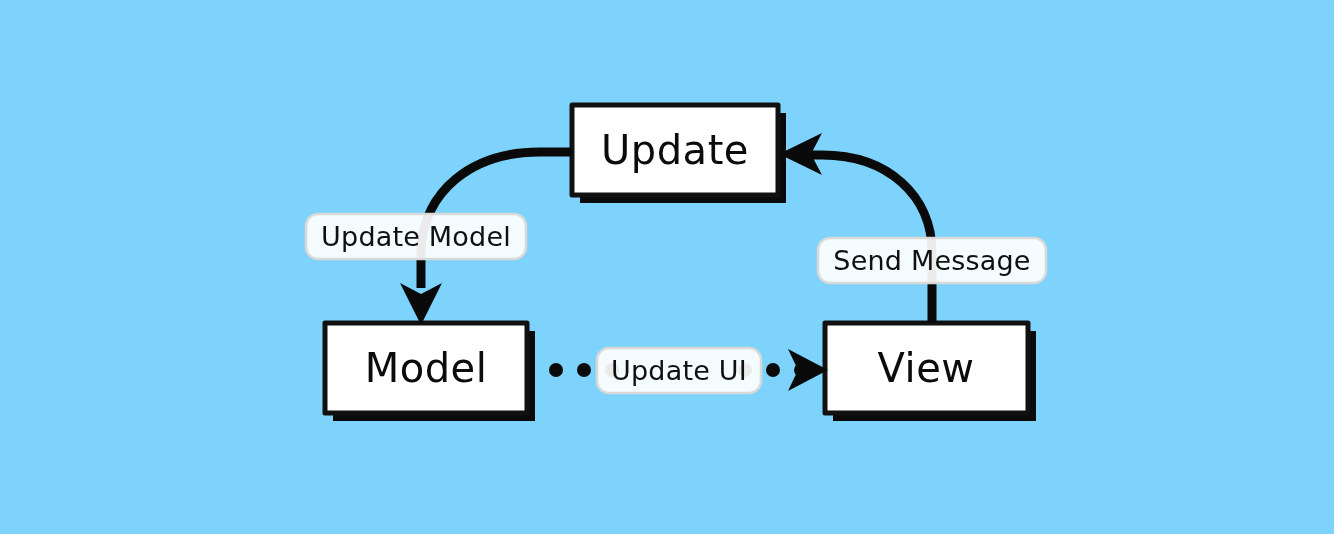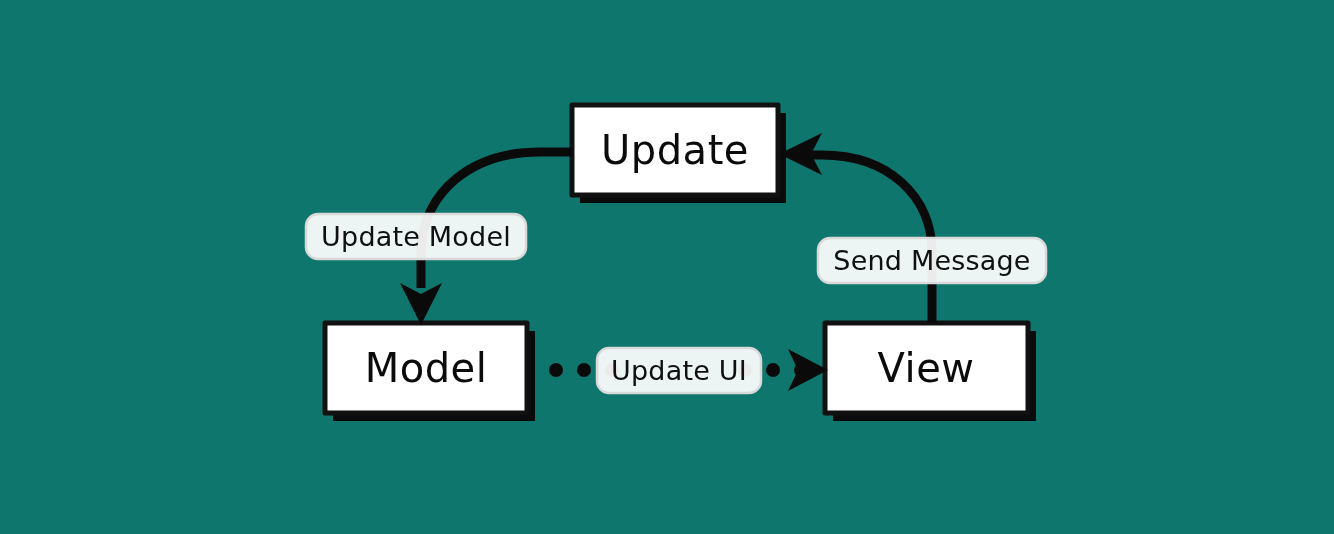--- a/index.html
+++ b/index.html
@@ -10,21 +10,21 @@
   body {
     width: 1334px;
     height: 534px;
     overflow: hidden;
     font-family: "DejaVu Sans", sans-serif;
   }
   #canvas-wrap {
     position: relative;
     width: 1334px;
     height: 534px;
-    background: #0f766e;
+    background: #7dd3fc;
   }
   svg#diagram {
     position: absolute;
     left: 0;
     top: 0;
     width: 1334px;
     height: 534px;
     display: block;
   }
   .node-text {

